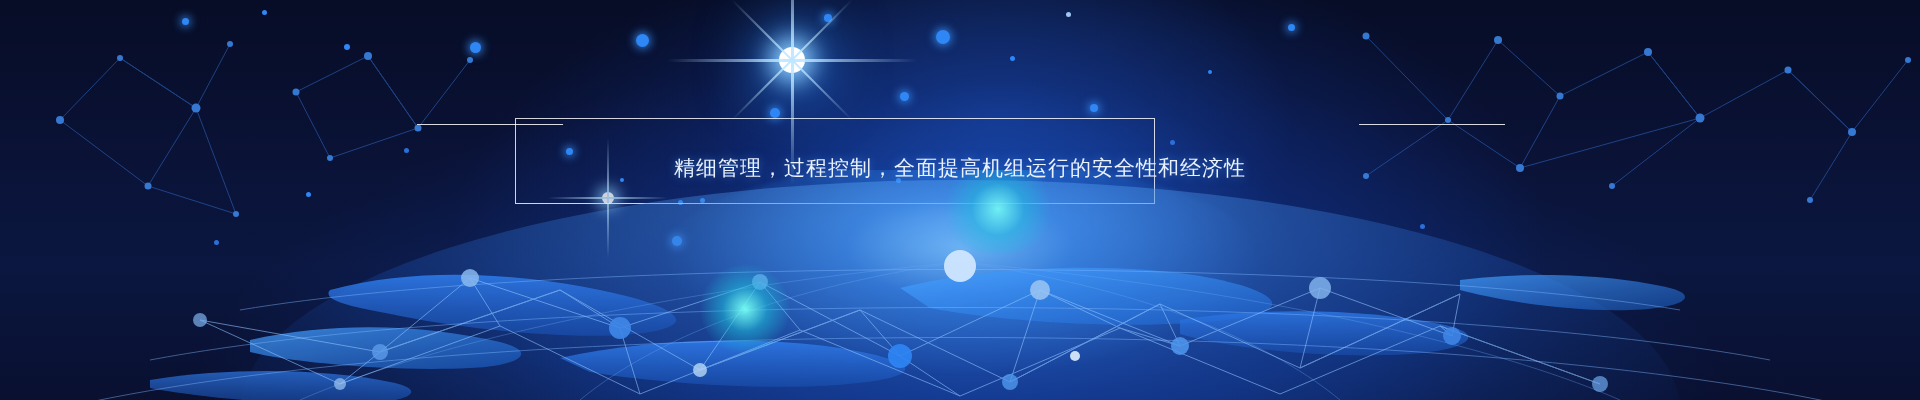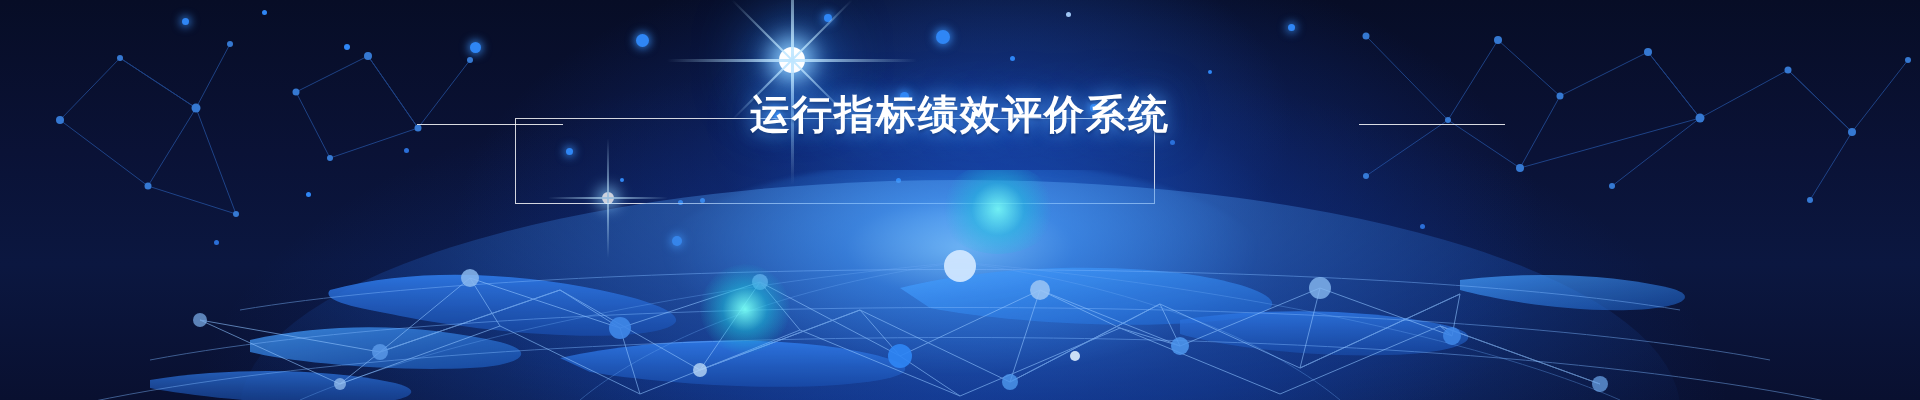--- a/index.html
+++ b/index.html
@@ -153,21 +153,21 @@
     <div class="core" style="width:12px;height:12px;box-shadow:0 0 14px 6px rgba(140,205,255,.8);"></div>
     <div class="ray" style="width:120px;height:2px;margin-left:-60px;margin-top:-1px;"></div>
     <div class="ray" style="width:2px;height:120px;margin-left:-1px;margin-top:-60px;
          background:linear-gradient(180deg,rgba(150,210,255,0),rgba(190,230,255,.9),rgba(150,210,255,0));"></div>
   </div>
 
   <div id="textframe"></div>
   <div class="rule" id="rule-left"></div>
   <div class="rule" id="rule-right"></div>
 
-  <div id="title">运行指标绩效评价系统</div>
+  <div id="subtitle">精细管理，过程控制，全面提高机组运行的安全性和经济性</div>
 
   <div id="globe-wrap">
     <div class="globe-glow"></div>
 
     <svg viewBox="0 0 1920 230" preserveAspectRatio="none" style="position:absolute;inset:0;width:1920px;height:230px;">
       <defs>
         <linearGradient id="landA" x1="0" y1="0" x2="0" y2="1">
           <stop offset="0%" stop-color="#2f7ae8" stop-opacity=".95"></stop>
           <stop offset="100%" stop-color="#1b4fae" stop-opacity=".75"></stop>
         </linearGradient>

